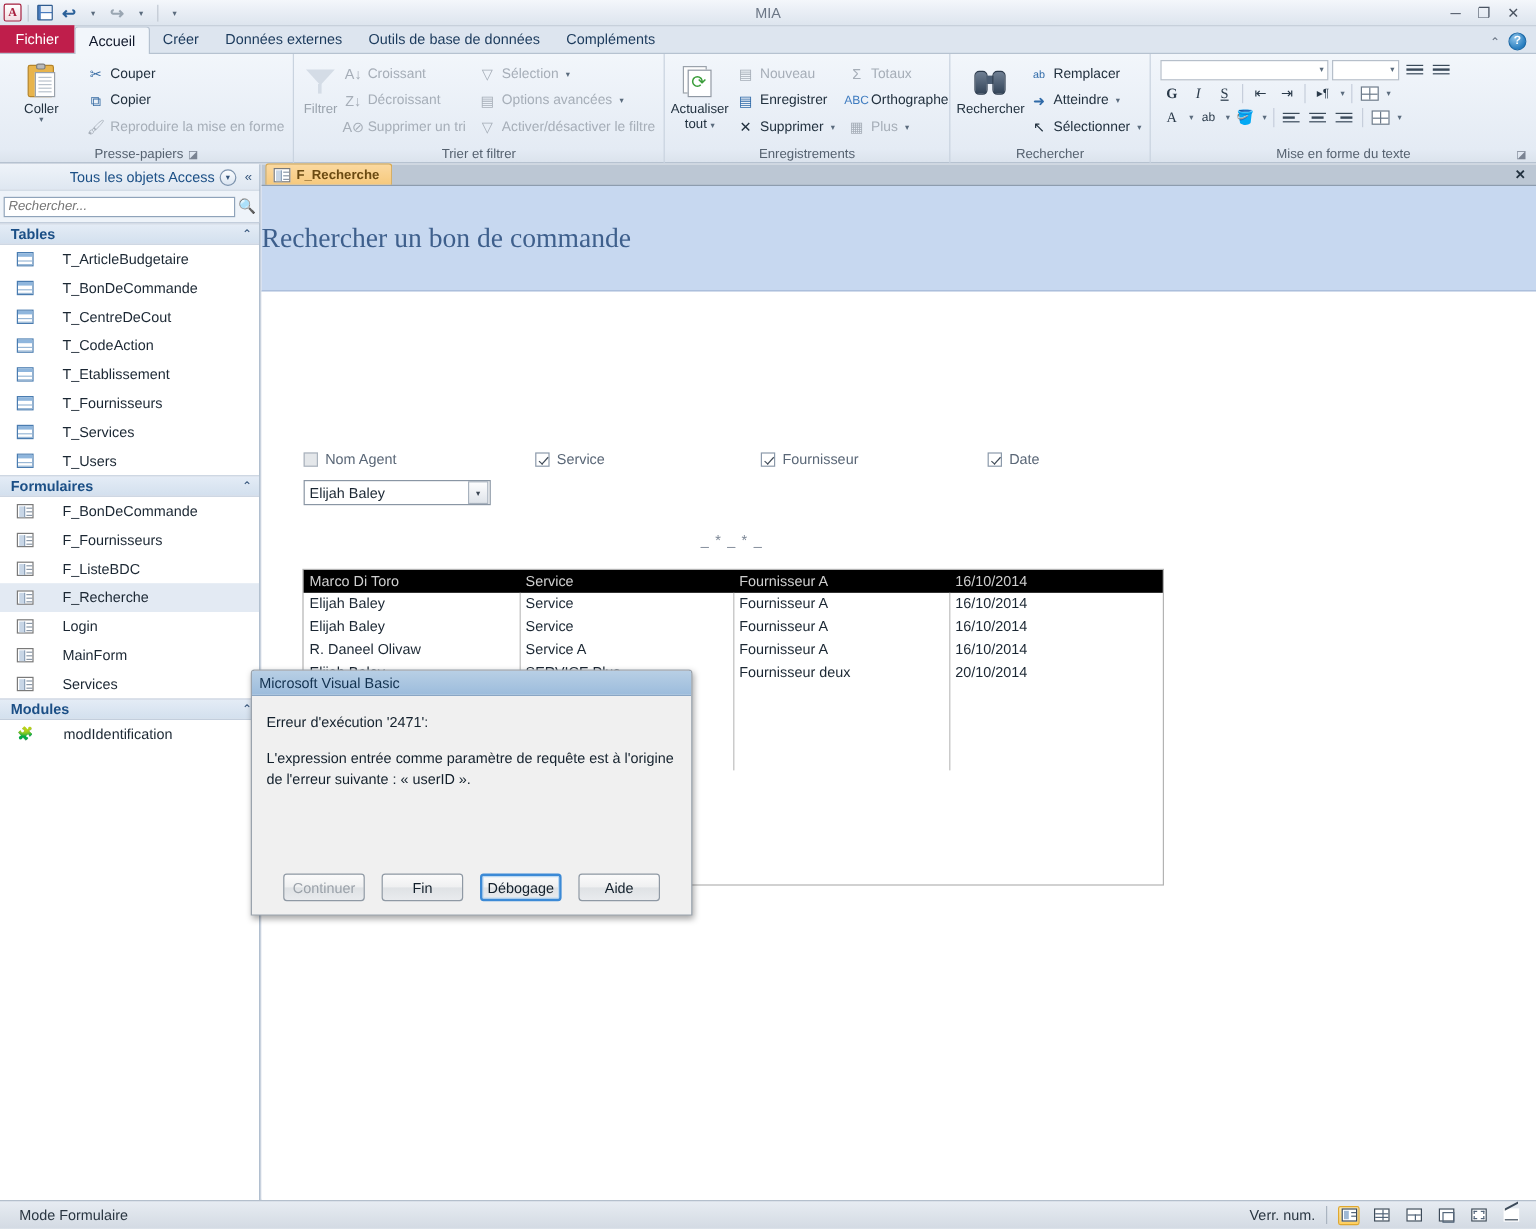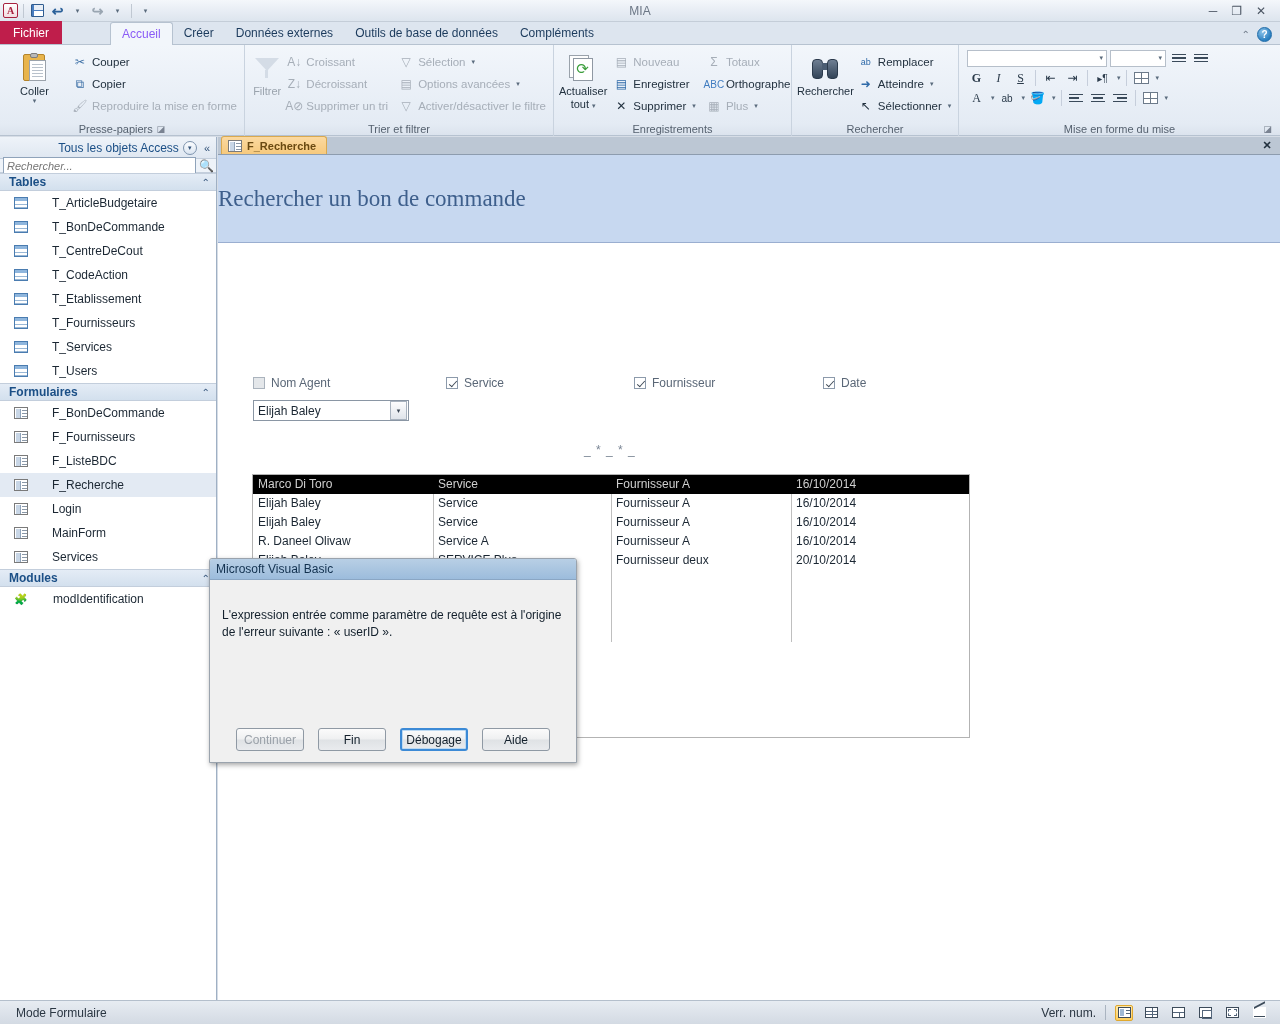--- a/index.html
+++ b/index.html
@@ -61,21 +61,21 @@
     background:#bf1e4b; color:#fff; height:23px; padding:0 13px;
     display:flex; align-items:center; font-size:12px;
   }
   .rtab {
     height:22px; padding:0 11px; display:flex; align-items:center;
     font-size:12px; color:#1b3a5c; white-space:nowrap;
   }
   .rtab.active {
     background:#f2f6fb; border:1px solid #b6c2d0; border-bottom:none;
     border-top-left-radius:3px; border-top-right-radius:3px;
-    height:23px; margin-bottom:-1px; color:#8b5cf6;margin-left:48px;
+    height:23px; margin-bottom:-1px; color:#0f172a;
   }
   .ribbon-help {
     margin-left:auto; display:flex; align-items:center; gap:7px; padding:0 8px 2px 0;
   }
   .chev-up { color:#6b7685; font-size:10px; }
   .help-btn {
     width:15px;height:15px;border-radius:50%;
     background: radial-gradient(circle at 35% 30%, #8dc4ea, #2a7fc0 70%);
     color:#fff; font-size:10px; font-weight:bold;
     display:flex;align-items:center;justify-content:center;
@@ -179,21 +179,21 @@
     padding:0 3px 0 8px; gap:4px;
   }
   .nav-title { font-size:12px; color:#1b4f86; flex:1;text-align:right; }
   .nav-circle {
     width:14px;height:14px;border-radius:50%;border:1px solid #7d93ad;
     background:linear-gradient(to bottom,#fbfdff,#dbe5f1);
     display:flex;align-items:center;justify-content:center;font-size:7px;color:#33537a;
   }
   .nav-collapse { color:#33537a; font-size:11px; padding:0 3px; }
   .nav-search {
-    height:14px; display:flex; align-items:center; gap:3px;
+    height:27px; display:flex; align-items:center; gap:3px;
     padding:0 3px; border-bottom:1px solid #c3cedc; background:#eef3f9;
   }
   .nav-search input {
     flex:1; height:17px; border:1px solid #8fa3ba; font-size:11px;
     padding:0 3px; font-style:italic; color:#6a7582;
     font-family:"Liberation Sans",sans-serif; outline:none; background:#fff;
   }
   .mag { color:#2a6099; font-size:12px; width:14px; text-align:center; }
   .nav-scroll { flex:1; overflow:hidden; }
   .grp-header {
@@ -631,21 +631,21 @@
               </span>
             </div>
           <span class="fsep"></span>
           <div class="fbtn">
               <span class="grid-ico"></span>
             </div>
           <span class="ddcaret">▾</span>
         </div>
       </div>
       <div class="rgroup-label">
-        <span>Mise en forme du mise</span>
+        <span>Mise en forme du texte</span>
         <span class="dlg-launch" style="position:absolute;right:8px">◪</span>
       </div>
     </div>
   </div>
 
   <div class="workspace">
 
     <div class="navpane">
       <div class="nav-header">
         <span class="nav-title">Tous les objets Access</span>
@@ -821,20 +821,21 @@
         </div>
 
       </div>
     </div>
 
     <div class="dlg" style="left:209px; top:421px">
       <div class="dlg-title">
         <span>Microsoft Visual Basic</span>
       </div>
       <div class="dlg-body">
+        <div class="dlg-line">Erreur d'exécution '2471':</div>
         <div class="dlg-gap"></div>
         <div class="dlg-line">L'expression entrée comme paramètre de requête est à l'origine de l'erreur suivante : « userID ».</div>
       </div>
       <div class="dlg-buttons">
         <div class="dbtn disabled">Continuer</div>
         <div class="dbtn">Fin</div>
         <div class="dbtn focus">Débogage</div>
         <div class="dbtn">Aide</div>
       </div>
     </div>

